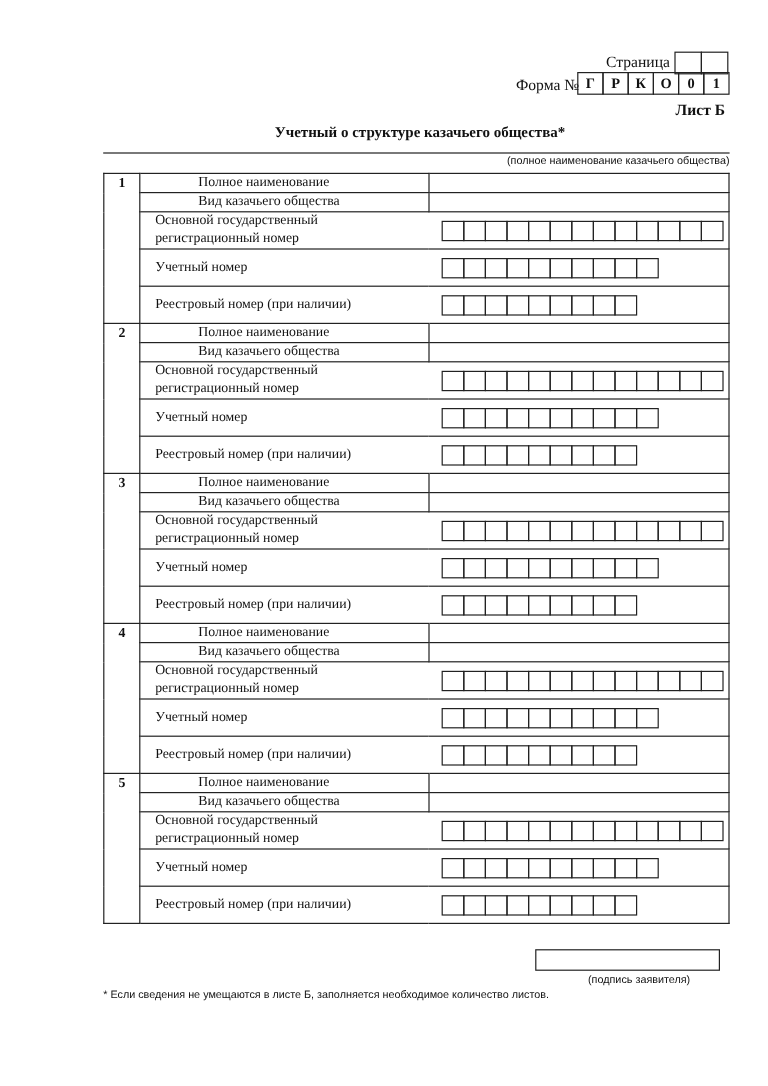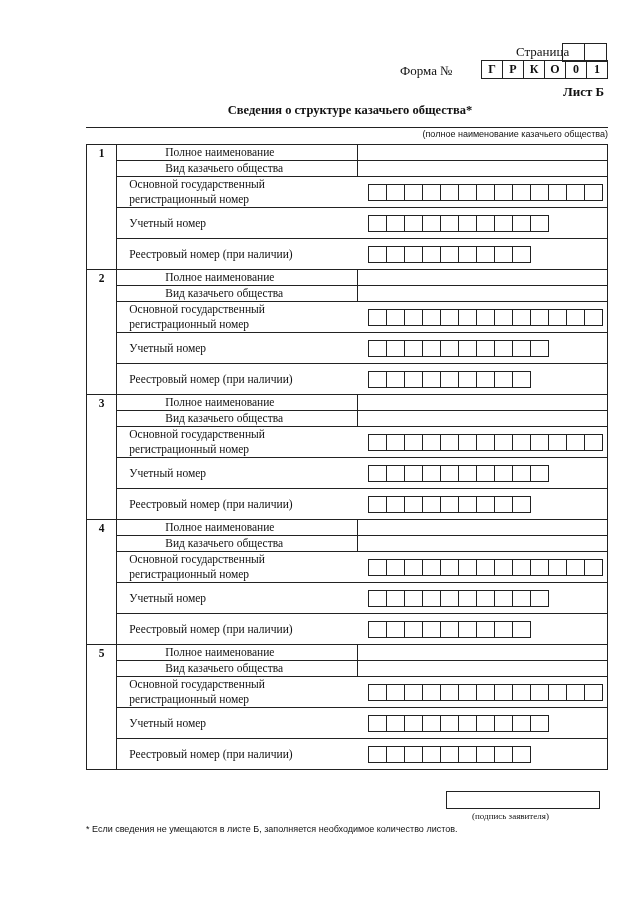--- a/index.html
+++ b/index.html
@@ -1,24 +1,24 @@
 <!DOCTYPE html>
 <html><head>
 <meta charset="utf-8">
 <style>
   html, body { margin: 0; padding: 0; background: #ffffff; }
   body { width: 640px; height: 905px; position: relative; overflow: hidden;
          font-family: "Liberation Serif", "DejaVu Serif", serif; color: #111; }
   .abs { position: absolute; }
 
   
-  .page-label { left: 516px; top: 44px; font-size: 13px; }
+  .page-label { left: 505px; top: 44px; font-size: 13px; }
   .page-boxes { left: 563px; top: 43px; display: flex; }
   .page-boxes span { width: 21px; height: 17px; border: 1px solid #222; margin-left: -1px; display: block; }
-  .form-label { left: 400px; top: 63px; font-size: 13px; }
+  .form-label { left: 430px; top: 63px; font-size: 13px; }
   .form-boxes { left: 482px; top: 60px; display: flex; }
   .form-boxes span { width: 20px; height: 17px; border: 1px solid #222; margin-left: -1px;
                      font-size: 12px; font-weight: bold; text-align: center; line-height: 17px; display: block; }
   .sheet-label { left: 563px; top: 84px; font-size: 13px; font-weight: bold; text-align: center; }
   .doc-title { left: 0; width: 640px; top: 103px; text-align: center; font-size: 12.5px; font-weight: bold; padding-left: 60px; box-sizing: border-box; }
   .name-line { left: 86px; top: 127px; width: 522px; border-top: 1.5px solid #222; }
   .name-caption { left: 86px; width: 522px; top: 129px; text-align: right; font-size: 9px; font-family: "Liberation Sans", sans-serif; }
 
   
   .tbl { left: 86px; top: 144px; width: 522px; border: 1.5px solid #222; border-collapse: collapse; }
@@ -29,42 +29,42 @@
   .tbl tr.r-short td.lbl { height: 15px; padding-left: 48px; }
   .tbl tr.r-tall td.lbl { height: 30px; }
   .tbl tr.r-tall td { border-right: none; padding-left: 12px; }
   .tbl tr.r-tall td.boxcell { border-left: none; border-right: 1px solid #222; }
   .tbl tr.r-tall td.lbl { border-right: none; }
   .boxes { display: flex; }
   .boxes span { width: 17px; height: 15px; border: 1px solid #222; margin-left: -1px; display: block; }
 
   
   .sig-box { left: 446px; top: 791px; width: 152px; height: 16px; border: 1px solid #222; }
-  .sig-caption { left: 472px; top: 811px; font-size: 9px; font-family: Liberation Serif, serif; }
+  .sig-caption { left: 490px; top: 811px; font-size: 9px; font-family: Liberation Sans, sans-serif; }
   .footnote { left: 86px; top: 824px; font-size: 9px; font-family: "Liberation Sans", sans-serif; }
 </style>
 </head>
 <body>
 
 <div class="abs page-label">Страница</div>
 <div class="abs page-boxes">
   <span></span>
   <span></span>
 </div>
 <div class="abs form-label">Форма №</div>
 <div class="abs form-boxes">
   <span>Г</span>
   <span>Р</span>
   <span>К</span>
   <span>О</span>
   <span>0</span>
   <span>1</span>
 </div>
 <div class="abs sheet-label">Лист Б</div>
-<div class="abs doc-title">Сведения о структуре казачьего общества*</div>
+<div class="abs doc-title">Учетный о структуре казачьего общества*</div>
 <div class="abs name-line"></div>
 <div class="abs name-caption">(полное наименование казачьего общества)</div>
 
 <table class="abs tbl">
   <tbody id="tbl-body">
       <tr class="r-short">
         <td class="num last" rowspan="5">1</td>
         <td class="lbl">Полное наименование</td>
         <td></td>
       </tr>

